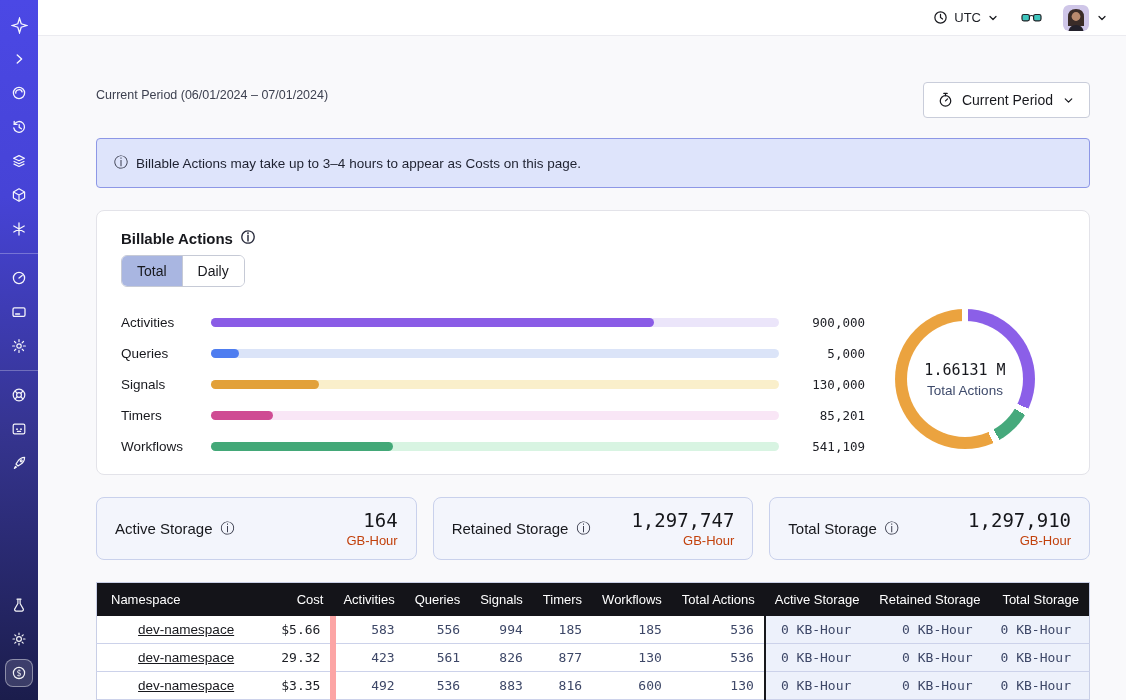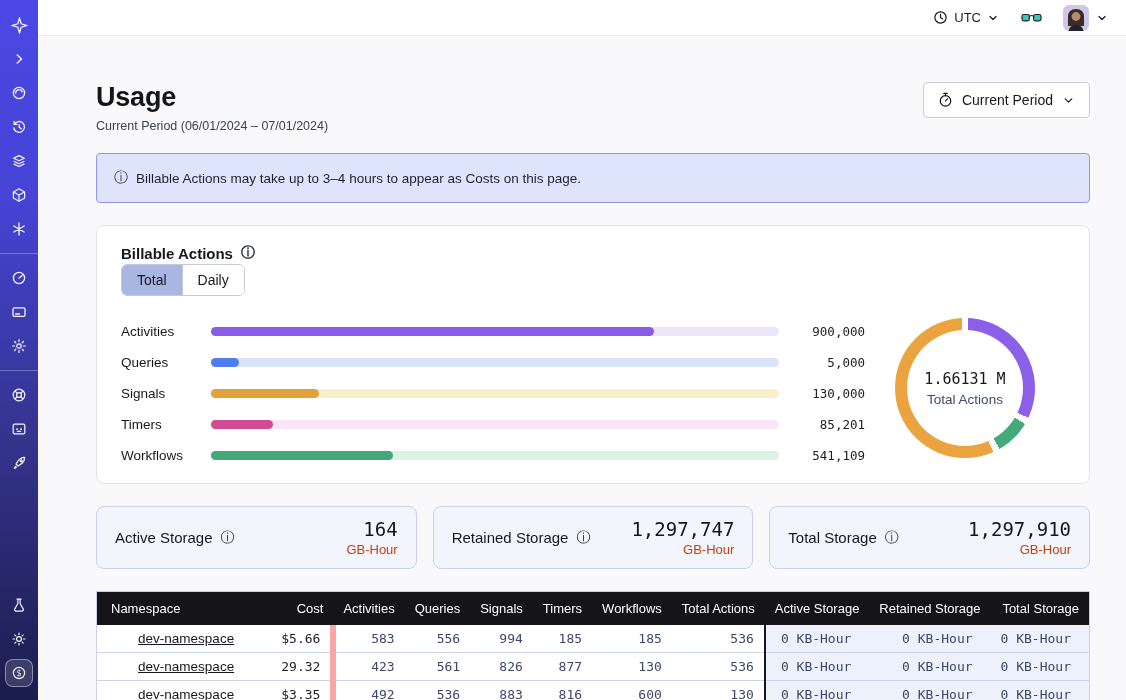--- a/index.html
+++ b/index.html
@@ -58,21 +58,21 @@
     display:flex; align-items:center; gap:8px;
   }
   .info-glyph { font-size:14px; color:#2a2d3e; font-style:normal; }
 
   
   .card {
     background:#fff; border:1px solid #e3e3e9; border-radius:8px;
     margin-top:22px; padding:18px 24px 20px;
   }
   .card-title { font-size:15px; font-weight:600; display:flex; align-items:center; gap:8px; }
-  .tabs { display:inline-flex; border:1px solid #c6cad6; border-radius:6px; overflow:hidden; margin-top:2px; }
+  .tabs { display:inline-flex; border:1px solid #c6cad6; border-radius:6px; overflow:hidden; margin-top:8px; }
   .tab { padding:7px 15px; font-size:14px; background:#fff; color:#17181d; cursor:pointer; }
   .tab + .tab { border-left:1px solid #c6cad6; }
   .tab.active { background:#a9b6e1; }
 
   .billable-body { display:flex; align-items:flex-start; margin-top:20px; }
   .chart { flex:1; display:flex; flex-direction:column; gap:16px; margin-top:8px; min-width:0; }
   .chart-row { display:flex; align-items:center; height:15px; }
   .chart-label { width:90px; flex:0 0 90px; font-size:13.5px; color:#17181d; }
   .track { flex:1; height:9px; border-radius:5px; position:relative; }
   .fill  { position:absolute; left:0; top:0; height:9px; border-radius:5px; }
@@ -266,21 +266,20 @@
         <svg width="12" height="12" viewBox="0 0 16 16" fill="none" stroke="#17181d" stroke-width="1.6" stroke-linecap="round" stroke-linejoin="round">
             <polyline points="4 6 8 10 12 6"></polyline>
           </svg>
       </div>
     </div>
 
     <div class="content">
 
       <div class="page-head">
         <div>
-          <h1 class="page-title">Usage</h1>
           <div class="page-sub">Current Period (06/01/2024 – 07/01/2024)</div>
         </div>
         <button class="period-btn">
           <svg width="15" height="16" viewBox="0 0 16 17" fill="none" stroke="#17181d" stroke-width="1.3" stroke-linecap="round">
               <circle cx="8" cy="9.5" r="5.6"></circle>
               <path d="M6.2 1.5 h3.6 M8 1.5 v2.4 M8 9.5 l2.2-2.2"></path>
             </svg>
           <span>Current Period</span>
           <svg width="13" height="13" viewBox="0 0 16 16" fill="none" stroke="#17181d" stroke-width="1.5" stroke-linecap="round" stroke-linejoin="round">
               <polyline points="4 6 8 10 12 6"></polyline>

